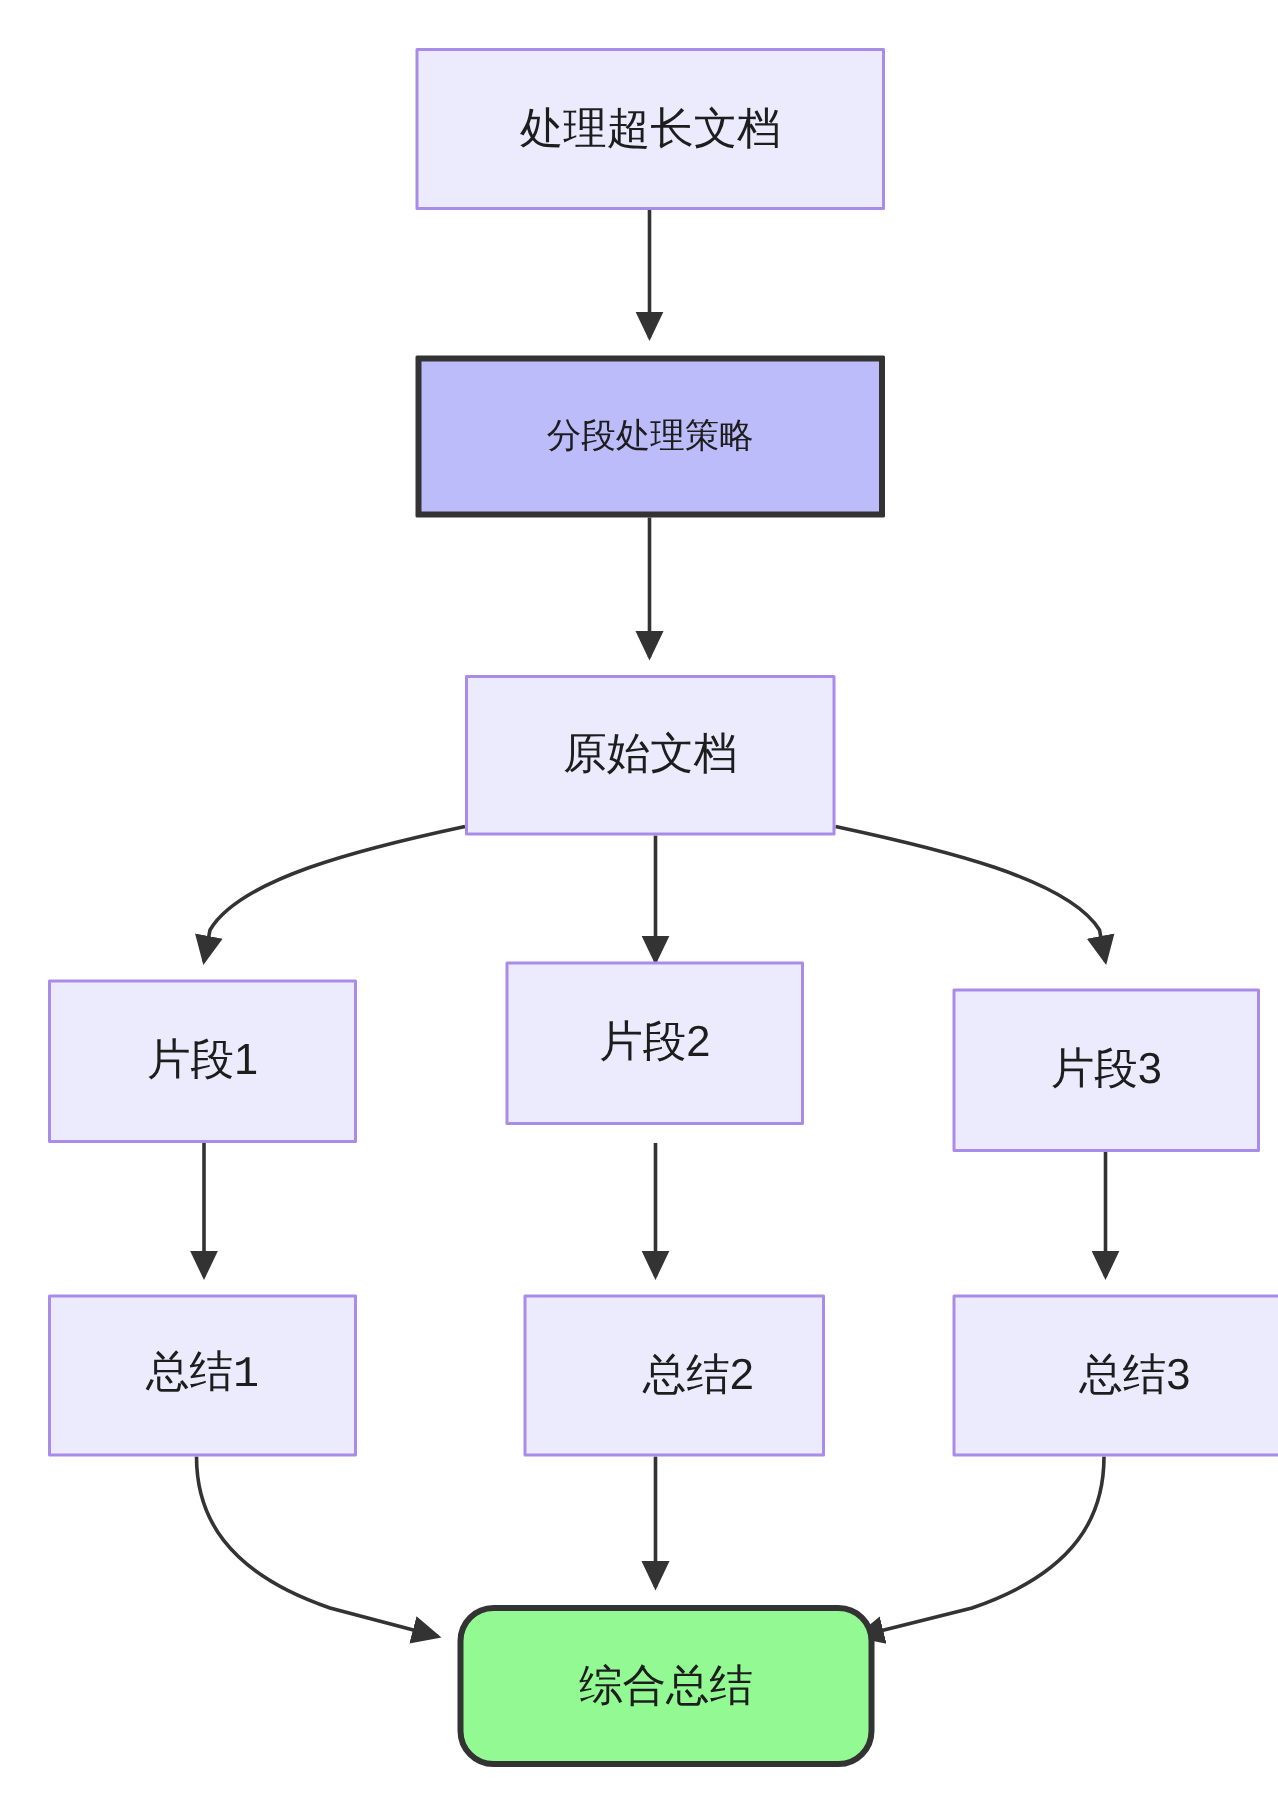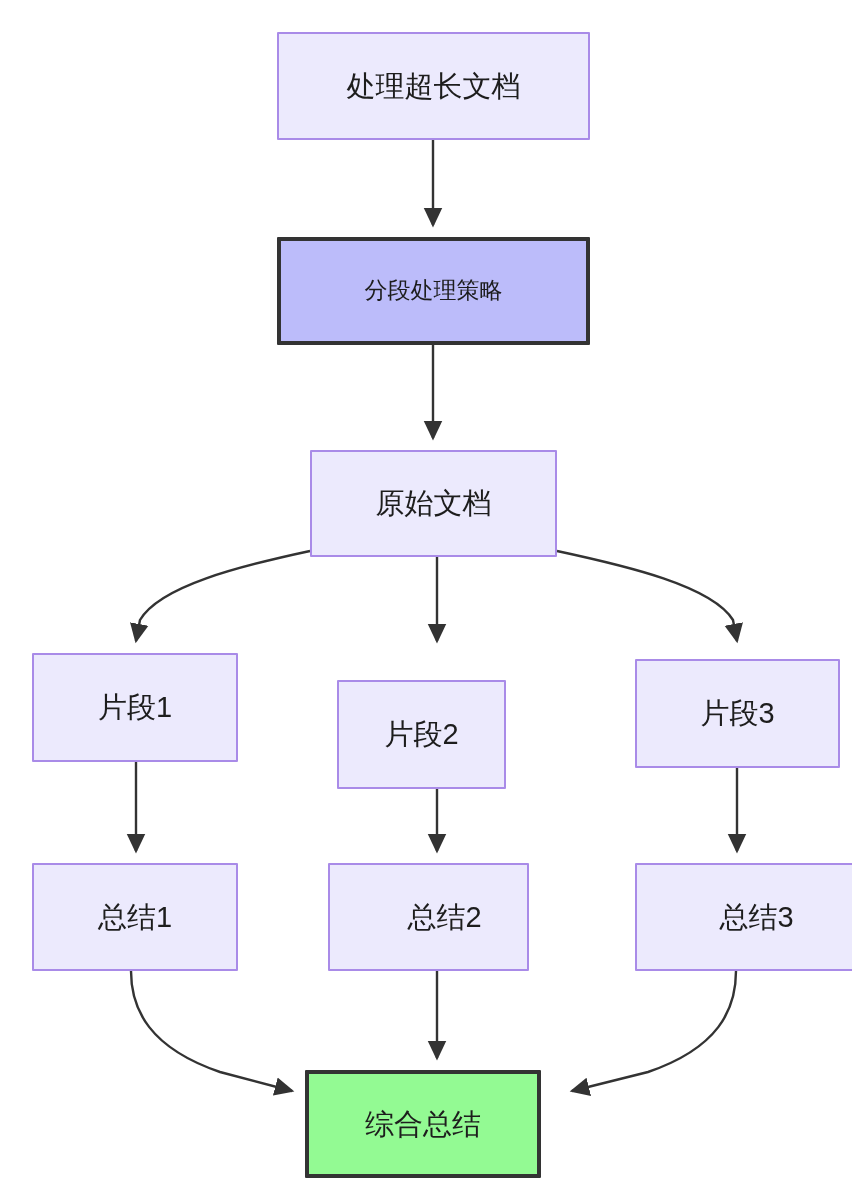--- a/index.html
+++ b/index.html
@@ -57,26 +57,26 @@
   .style-success {
     background: #93FA93;
     border: 4px solid #333333;
     font-size: 29px;
   }
   
   .n-root      { left: 277px; top: 32px;   width: 313px; height: 108px; }
   .n-strategy  { left: 277px; top: 237px;  width: 313px; height: 108px; }
   .n-source    { left: 310px; top: 450px;  width: 247px; height: 107px; }
   .n-chunk1    { left: 32px;  top: 653px;  width: 206px; height: 109px; }
-  .n-chunk2    { left: 337px; top: 680px;  width: 169px; height: 109px; }
+  .n-chunk2    { left: 337px; top: 641px;  width: 199px; height: 109px; }
   .n-chunk3    { left: 635px; top: 659px;  width: 205px; height: 109px; }
-  .n-sum1      { left: 32px;  top: 863px;  width: 206px; height: 108px; }
-  .n-sum2      { left: 328px; top: 863px;  width: 201px; height: 108px; padding-left: 32px; }
+  .n-sum1      { left: 32px;  top: 863px;  width: 206px; height: 108px; font-family: Liberation Mono, monospace; }
+  .n-sum2      { left: 349px; top: 863px;  width: 201px; height: 108px; padding-left: 32px; }
   .n-sum3      { left: 635px; top: 863px;  width: 243px; height: 108px; }
-  .n-final     { left: 305px; top: 1070px; width: 236px; height: 108px; }
+  .n-final     { left: 305px; top: 1070px; width: 278px; height: 108px; border-radius: 24px; }
 </style>
 </head>
 <body>
 
 <div id="canvas">
 
   <svg id="edge-layer" viewBox="0 0 852 1196" width="852" height="1196" xmlns="http://www.w3.org/2000/svg">
     <defs>
       <marker id="arrowhead" markerWidth="9" markerHeight="9" refX="7.2" refY="4.5" orient="auto" markerUnits="strokeWidth">
         <path d="M0,0.6 L8.2,4.5 L0,8.4 z" fill="#333333"></path>

